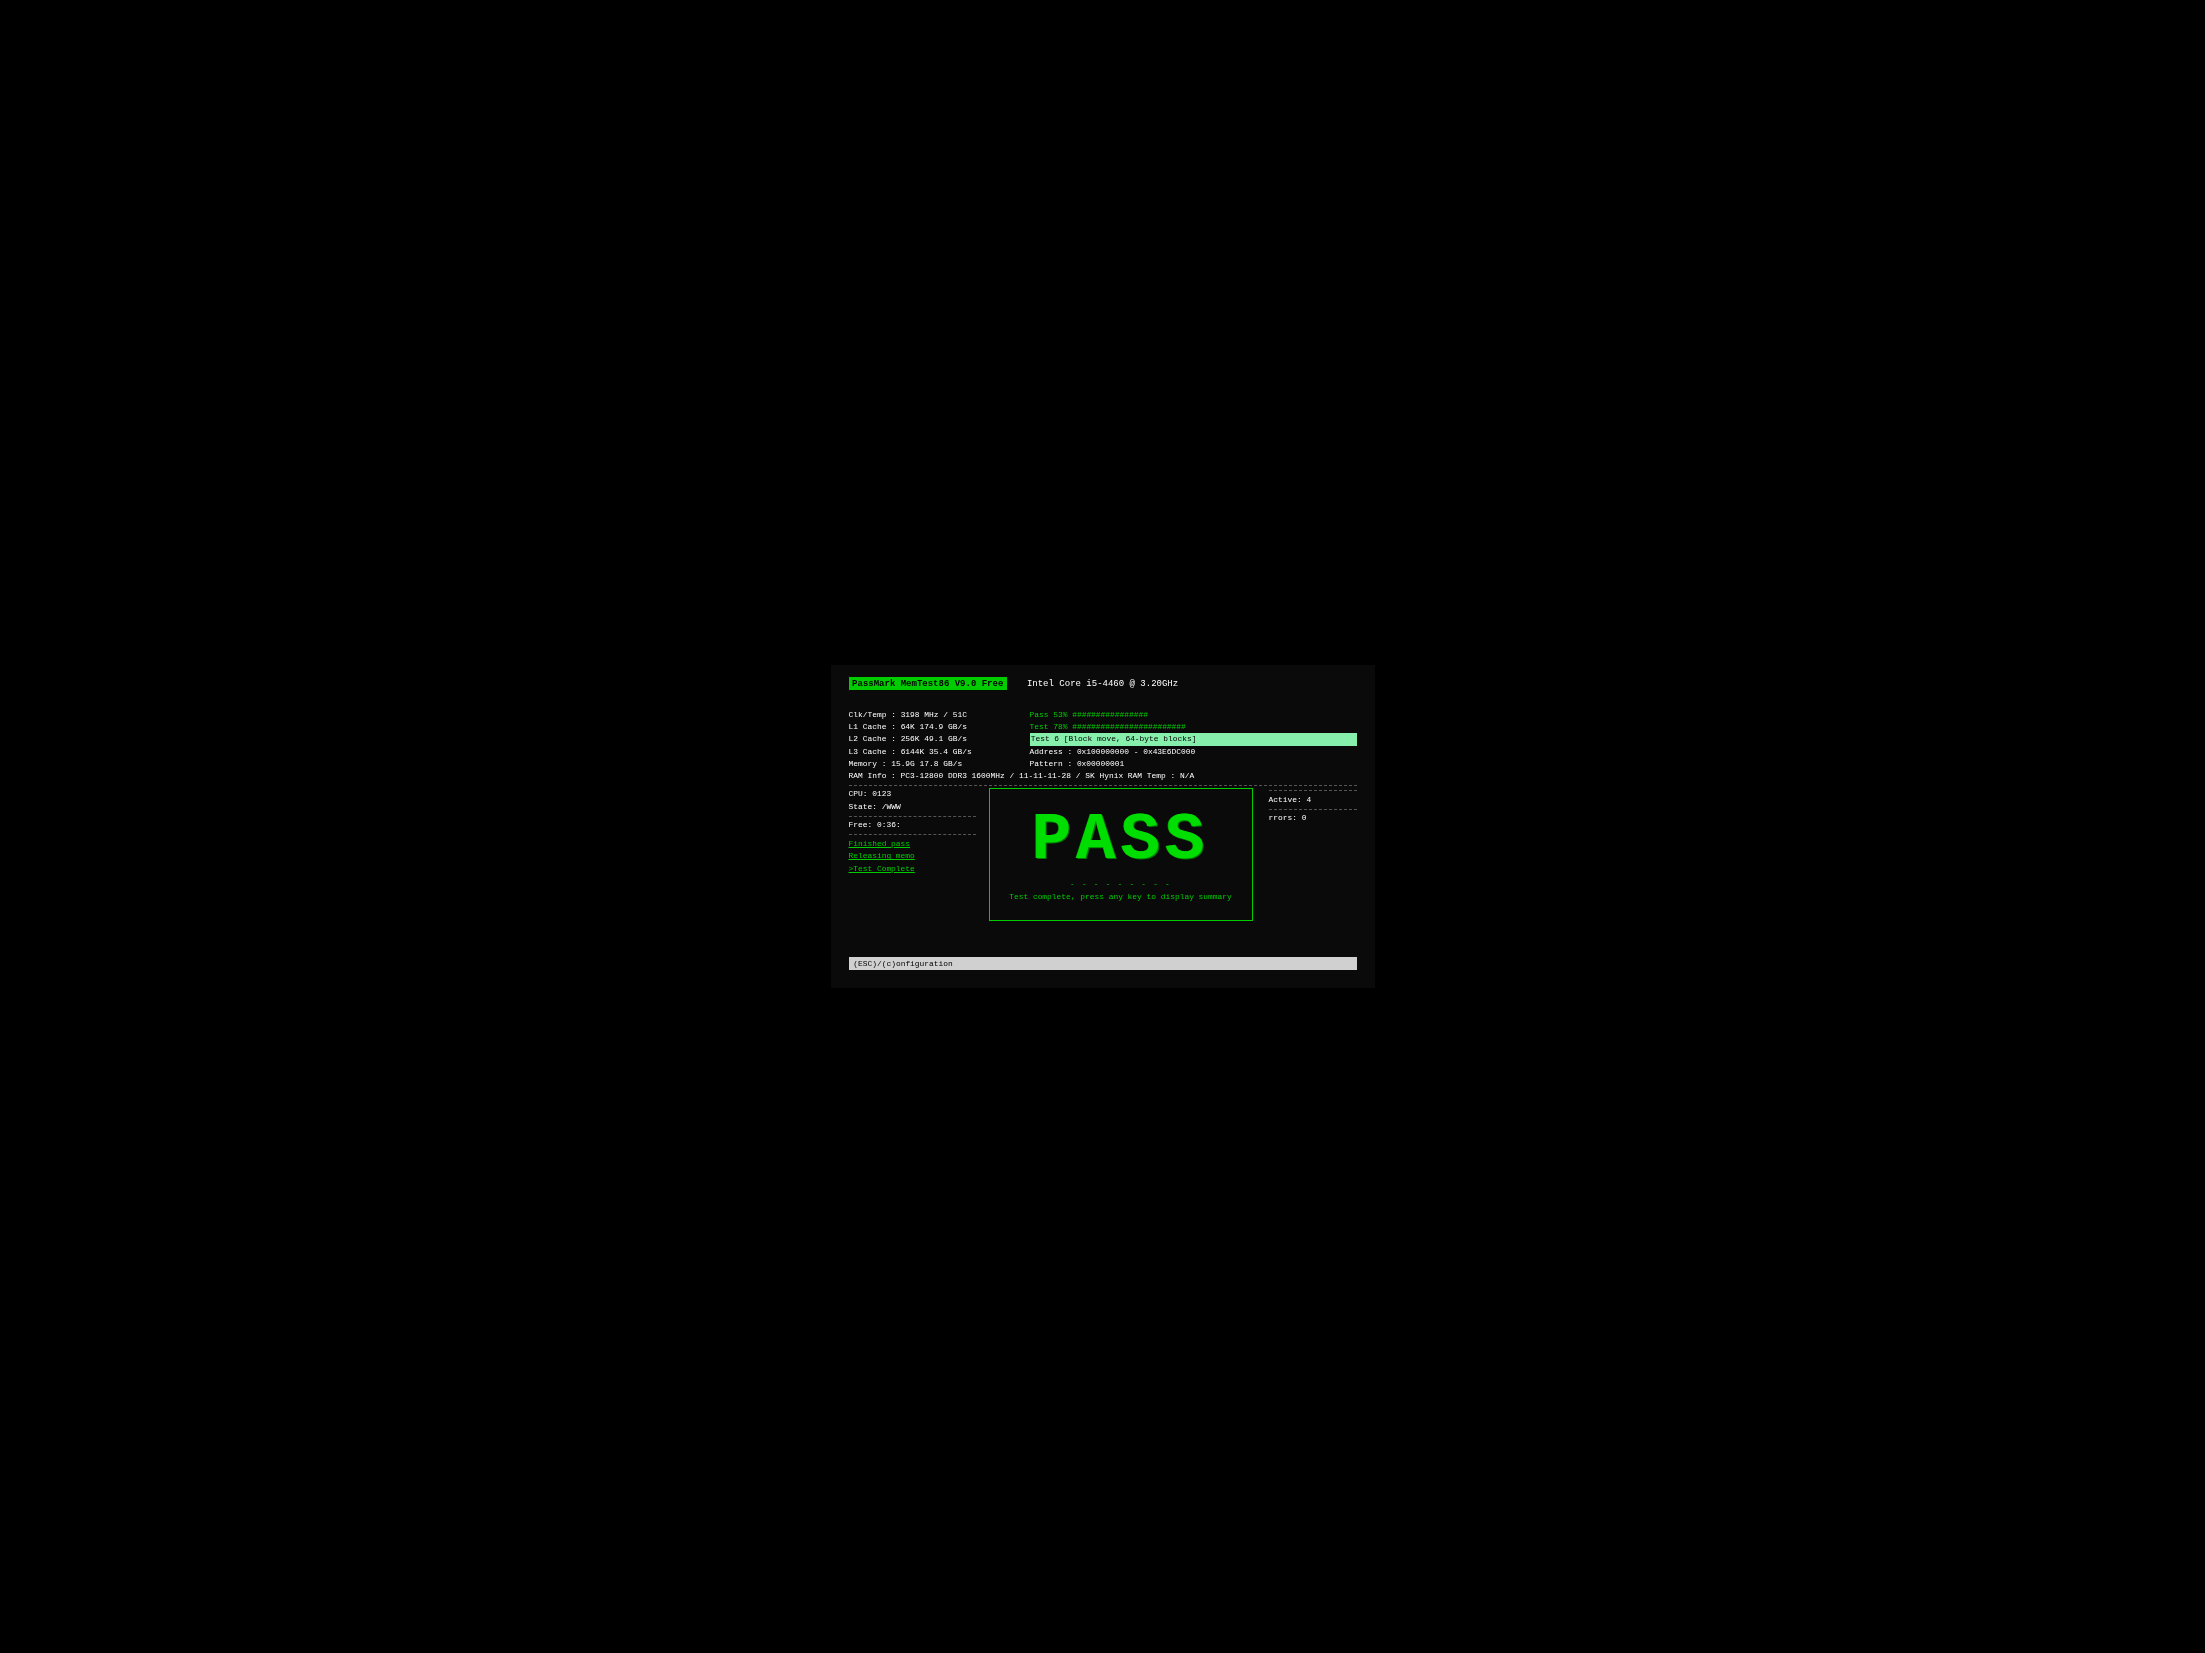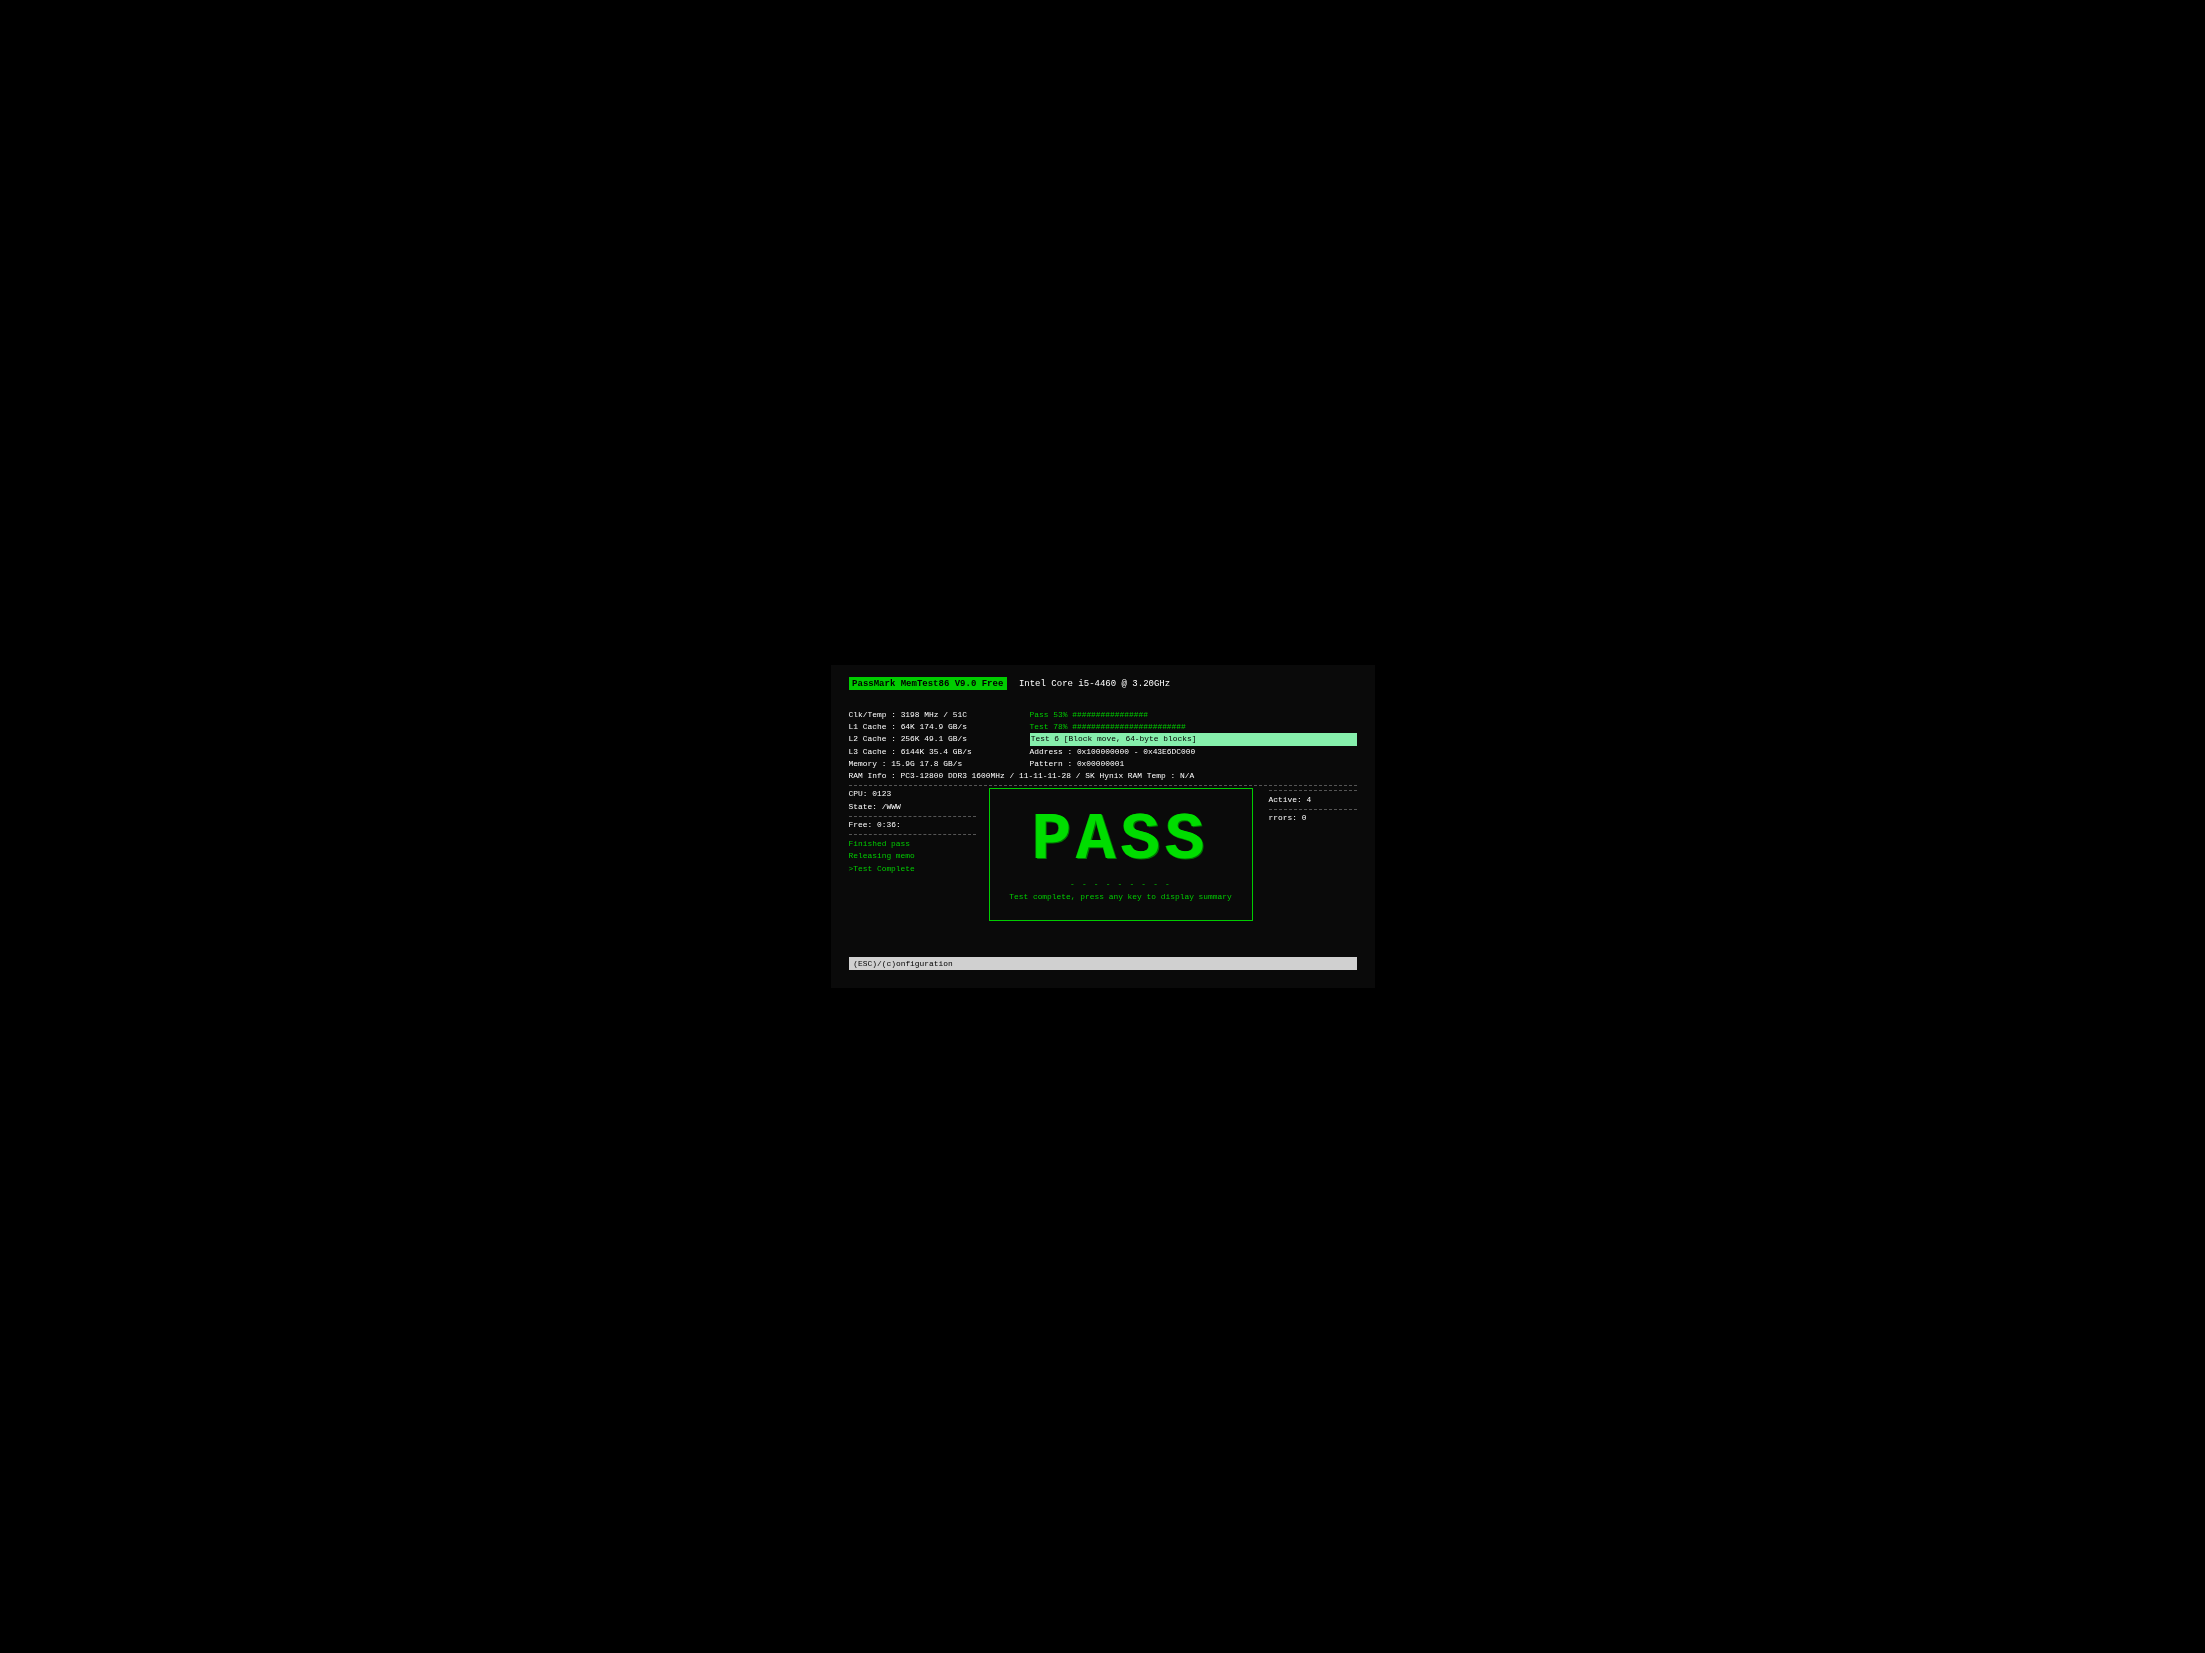--- a/index.html
+++ b/index.html
@@ -13,21 +13,21 @@
     }
     .screen {
       background: #0a0a0a;
       width: 544px;
       padding: 12px 18px 18px 18px;
       position: relative;
     }
     .header-row {
       display: flex;
       align-items: baseline;
-      gap: 12px;
+      gap: 20px;
       margin-bottom: 1.2px;
     }
     .title-badge {
       background: #00cc00;
       color: #000;
       font-weight: bold;
       font-size: 9px;
       padding: 1.2px 3.6px;
       white-space: nowrap;
     }
@@ -129,20 +129,21 @@
       color: #fff;
       font-size: 7.9px;
       line-height: 1.6;
       white-space: nowrap;
     }
     .left-log {
       color: #00cc00;
       font-size: 7.9px;
       line-height: 1.6;
       white-space: nowrap;
+      text-decoration: underline;
     }
     .right-stat {
       color: #fff;
       font-size: 7.9px;
       line-height: 1.6;
       white-space: nowrap;
     }
     .right-divider {
       border: none;
       border-top: 0.6px dashed #555;

